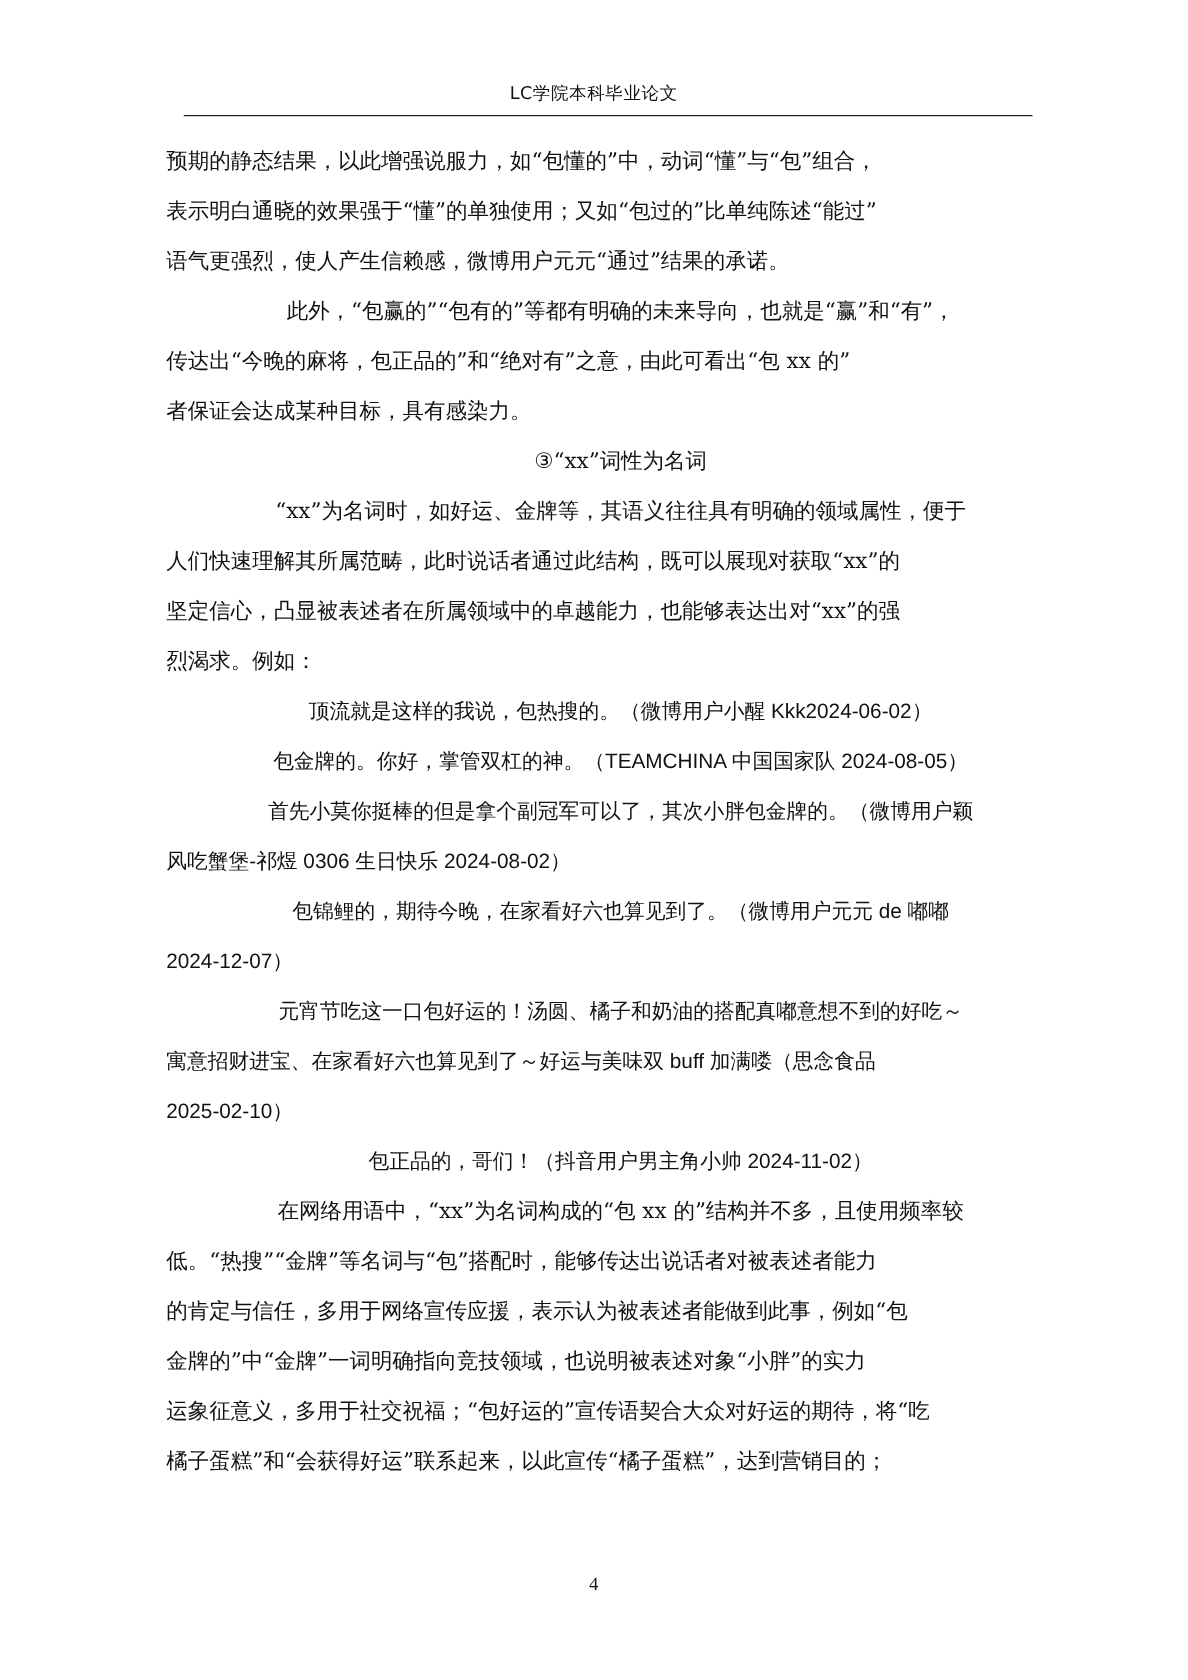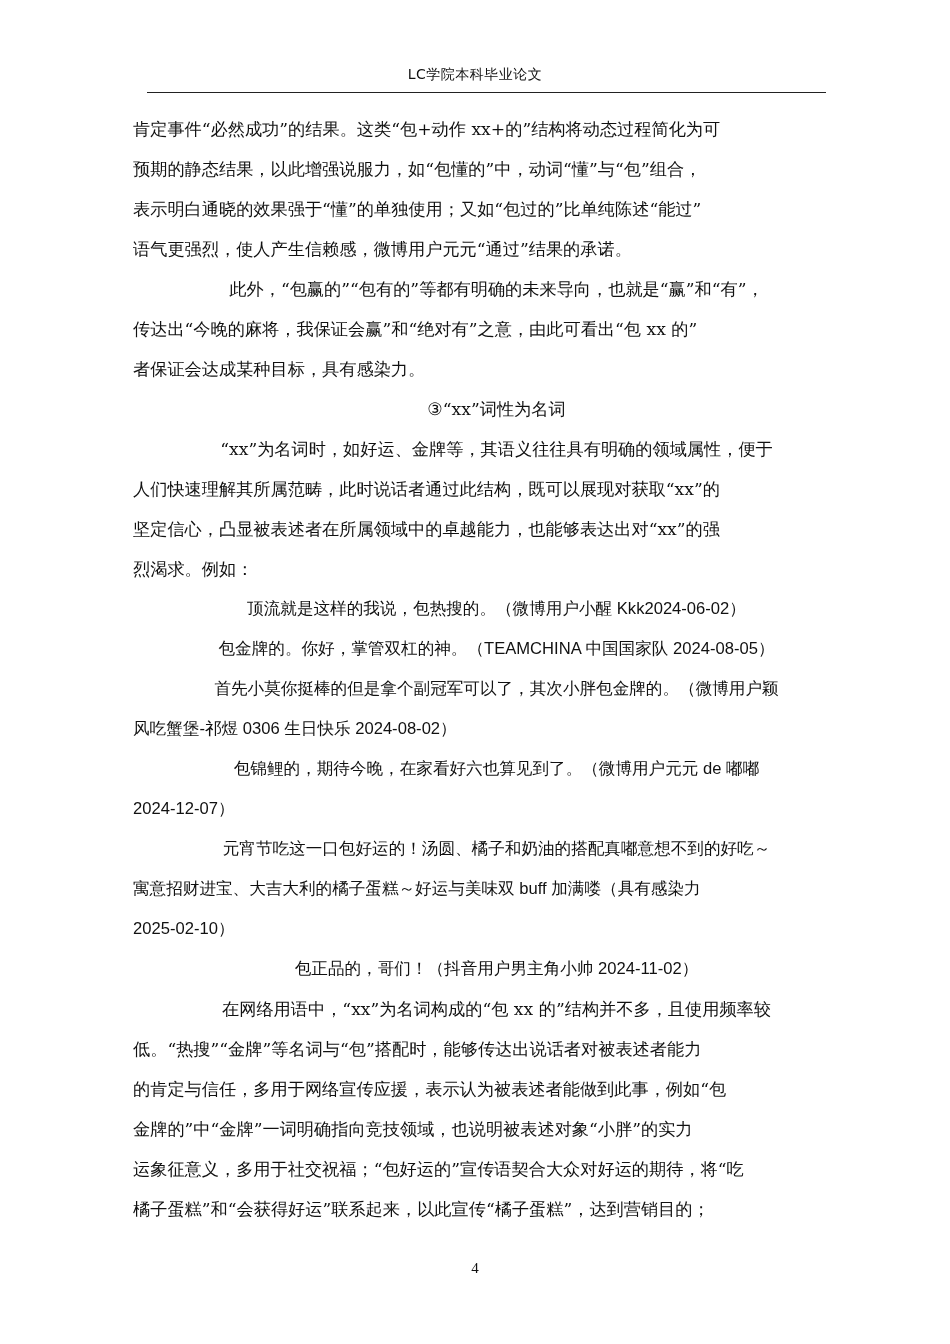--- a/index.html
+++ b/index.html
@@ -17,40 +17,39 @@
                  font-family: "Liberation Serif", "DejaVu Serif", serif; font-size: 15px; }
 </style>
 </head>
 <body>
 
 <div class="page">
   <div class="header-title">LC学院本科毕业论文</div>
   <div class="header-rule"></div>
 
   <div class="body" id="body-container">
-      <div class="line">肯定事件“必然成功”的结果。这类“包+动作 xx+的”结构将动态过程简化为可</div>
       <div class="line">预期的静态结果，以此增强说服力，如“包懂的”中，动词“懂”与“包”组合，</div>
       <div class="line">表示明白通晓的效果强于“懂”的单独使用；又如“包过的”比单纯陈述“能过”</div>
       <div class="line">语气更强烈，使人产生信赖感，微博用户元元“通过”结果的承诺。</div>
       <div class="line indent">此外，“包赢的”“包有的”等都有明确的未来导向，也就是“赢”和“有”，</div>
-      <div class="line">传达出“今晚的麻将，我保证会赢”和“绝对有”之意，由此可看出“包 xx 的”</div>
+      <div class="line">传达出“今晚的麻将，包正品的”和“绝对有”之意，由此可看出“包 xx 的”</div>
       <div class="line">者保证会达成某种目标，具有感染力。</div>
       <div class="line indent">③“xx”词性为名词</div>
       <div class="line indent">“xx”为名词时，如好运、金牌等，其语义往往具有明确的领域属性，便于</div>
       <div class="line">人们快速理解其所属范畴，此时说话者通过此结构，既可以展现对获取“xx”的</div>
       <div class="line">坚定信心，凸显被表述者在所属领域中的卓越能力，也能够表达出对“xx”的强</div>
       <div class="line">烈渴求。例如：</div>
       <div class="line indent kai">顶流就是这样的我说，包热搜的。（微博用户小醒 Kkk2024-06-02）</div>
       <div class="line indent kai">包金牌的。你好，掌管双杠的神。（TEAMCHINA 中国国家队 2024-08-05）</div>
       <div class="line indent kai">首先小莫你挺棒的但是拿个副冠军可以了，其次小胖包金牌的。（微博用户颖</div>
       <div class="line kai">风吃蟹堡-祁煜 0306 生日快乐 2024-08-02）</div>
       <div class="line indent kai">包锦鲤的，期待今晚，在家看好六也算见到了。（微博用户元元 de 嘟嘟</div>
       <div class="line kai">2024-12-07）</div>
       <div class="line indent kai">元宵节吃这一口包好运的！汤圆、橘子和奶油的搭配真嘟意想不到的好吃～</div>
-      <div class="line kai">寓意招财进宝、大吉大利的橘子蛋糕～好运与美味双 buff 加满喽（具有感染力</div>
+      <div class="line kai">寓意招财进宝、在家看好六也算见到了～好运与美味双 buff 加满喽（思念食品</div>
       <div class="line kai">2025-02-10）</div>
       <div class="line indent kai">包正品的，哥们！（抖音用户男主角小帅 2024-11-02）</div>
       <div class="line indent">在网络用语中，“xx”为名词构成的“包 xx 的”结构并不多，且使用频率较</div>
       <div class="line">低。“热搜”“金牌”等名词与“包”搭配时，能够传达出说话者对被表述者能力</div>
       <div class="line">的肯定与信任，多用于网络宣传应援，表示认为被表述者能做到此事，例如“包</div>
       <div class="line">金牌的”中“金牌”一词明确指向竞技领域，也说明被表述对象“小胖”的实力</div>
       <div class="line">运象征意义，多用于社交祝福；“包好运的”宣传语契合大众对好运的期待，将“吃</div>
       <div class="line">橘子蛋糕”和“会获得好运”联系起来，以此宣传“橘子蛋糕”，达到营销目的；</div>
     </div>
 

